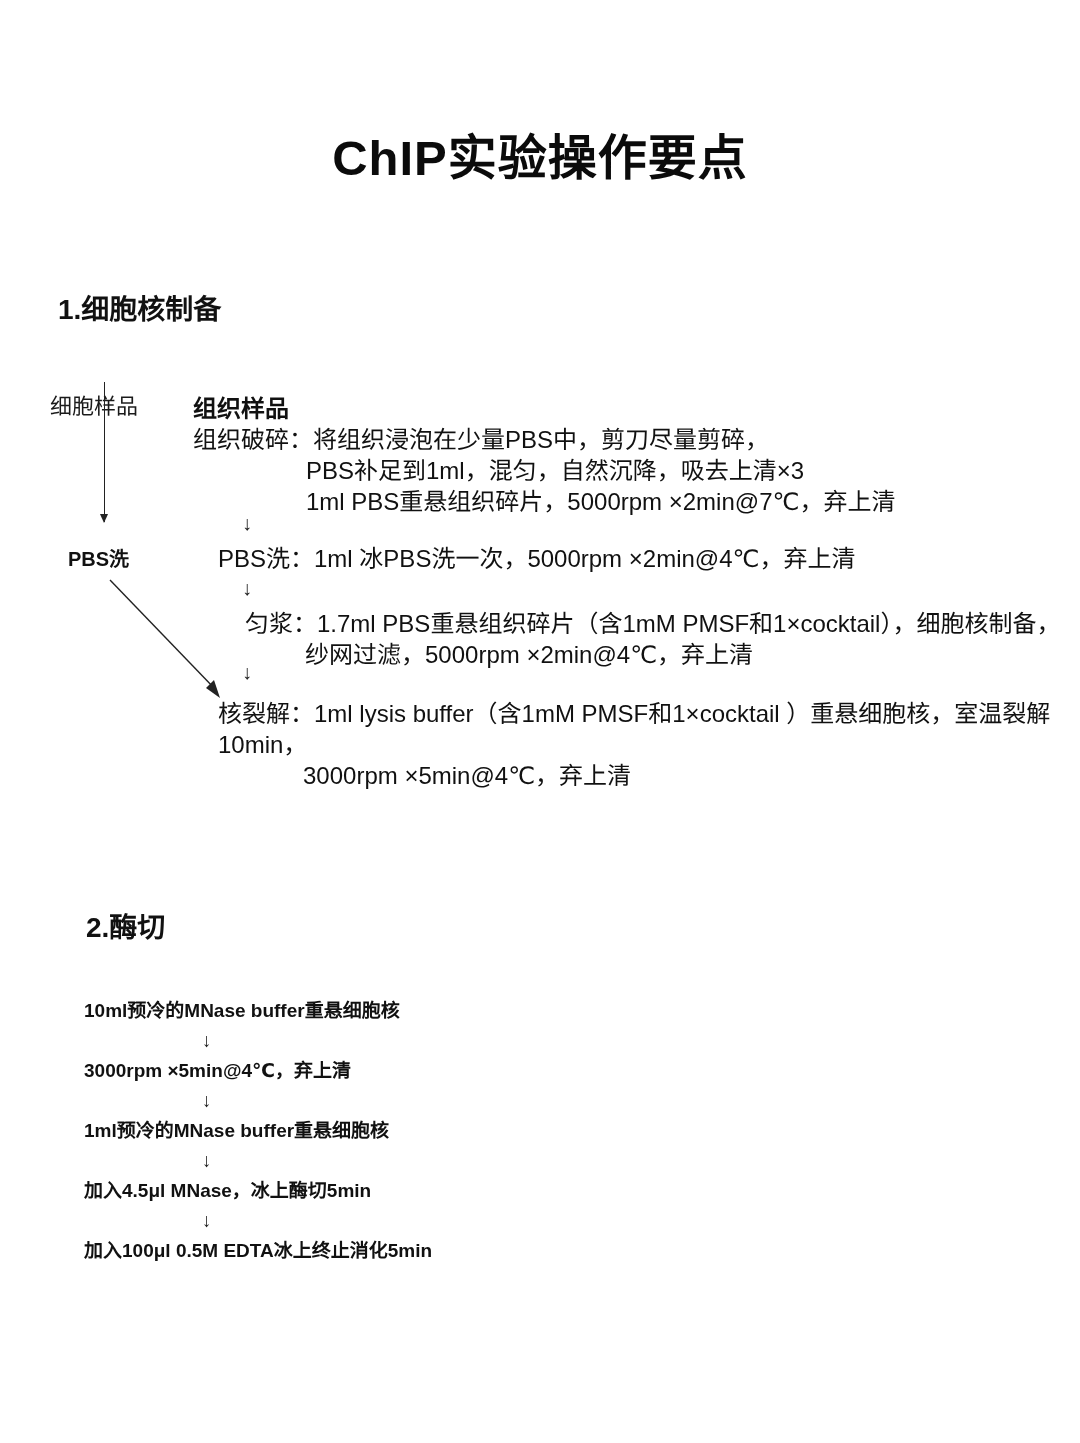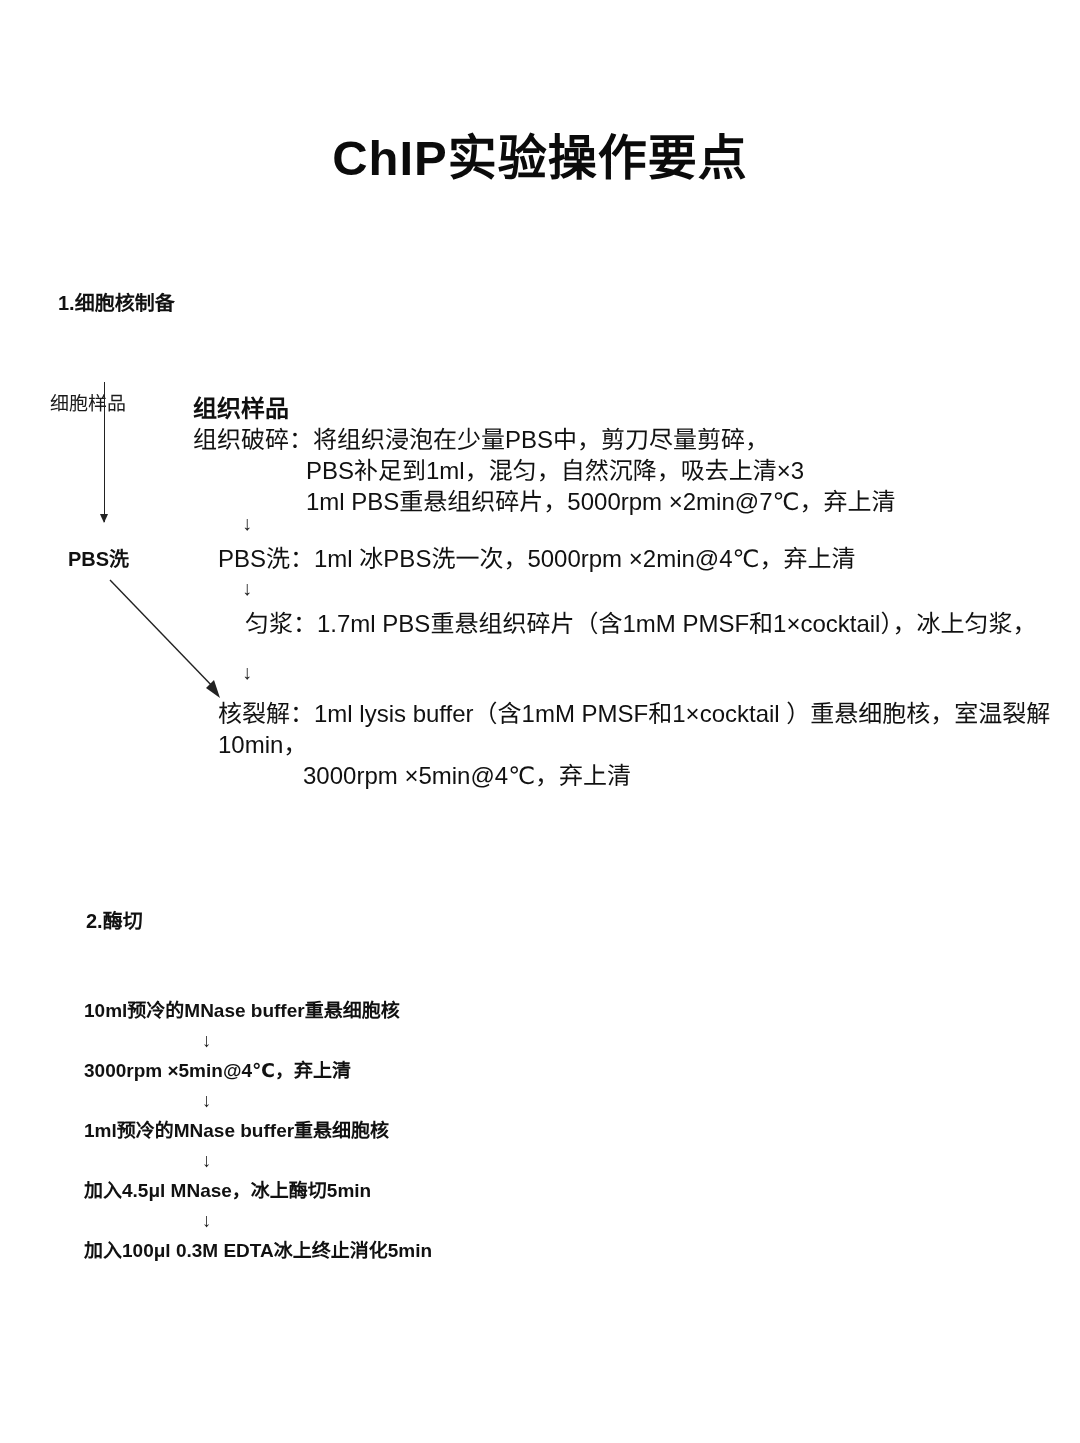--- a/index.html
+++ b/index.html
@@ -29,33 +29,33 @@
     width: 1080px;
     text-align: center;
     font-size: 49px;
     font-weight: bold;
     letter-spacing: 1px;
     color: #0b0b0b;
   }
 
   .section-heading {
     position: absolute;
-    font-size: 20px;
+    font-size: 28px;
     font-weight: bold;
     color: #111111;
   }
   .section-1 { top: 287px; left: 58px; }
   .section-2 { top: 905px; left: 86px; }
 
   
   .lbl-cell-sample {
     position: absolute;
     top: 388px;
     left: 50px;
-    font-size: 19px;
+    font-size: 22px;
     color: #1a1a1a;
   }
   .lbl-pbs-wash-left {
     position: absolute;
     top: 543px;
     left: 68px;
     font-size: 20px;
     font-weight: bold;
     color: #111111;
     text-align: center;
@@ -165,37 +165,38 @@
 
   <div class="vsep vsep-1">↓</div>
 
   <div class="s1-block t-pbswash">
     <span>PBS洗：1ml 冰PBS洗一次，5000rpm ×2min@4℃，弃上清</span>
   </div>
 
   <div class="vsep vsep-2">↓</div>
 
   <div class="s1-block t-homog">
-    <span>匀浆：1.7ml PBS重悬组织碎片（含1mM PMSF和1×cocktail），冰上匀浆，</span>
+    <span>匀浆：1.7ml PBS重悬组织碎片（含1mM PMSF和1×cocktail），细胞核制备，</span>
+    <span class="ind">纱网过滤，5000rpm ×2min@4℃，弃上清</span>
   </div>
 
   <div class="vsep vsep-3">↓</div>
 
   <div class="s1-block t-lysis">
     <span>核裂解：1ml  lysis buffer（含1mM PMSF和1×cocktail ）重悬细胞核，室温裂解10min，</span>
     <span class="ind">3000rpm ×5min@4℃，弃上清</span>
   </div>
 
   <div class="section-heading section-2">2.酶切</div>
 
   <div class="s2-wrap">
     <div class="s2-step">10ml预冷的MNase buffer重悬细胞核</div>
     <div class="s2-arrow">↓</div>
     <div class="s2-step">3000rpm ×5min@4℃，弃上清</div>
     <div class="s2-arrow">↓</div>
     <div class="s2-step">1ml预冷的MNase buffer重悬细胞核</div>
     <div class="s2-arrow">↓</div>
     <div class="s2-step">加入4.5μl MNase，冰上酶切5min</div>
     <div class="s2-arrow">↓</div>
-    <div class="s2-step">加入100μl 0.3M EDTA冰上终止消化5min</div>
+    <div class="s2-step">加入100μl 0.5M EDTA冰上终止消化5min</div>
   </div>
 
 </div>
 
 </body></html>

